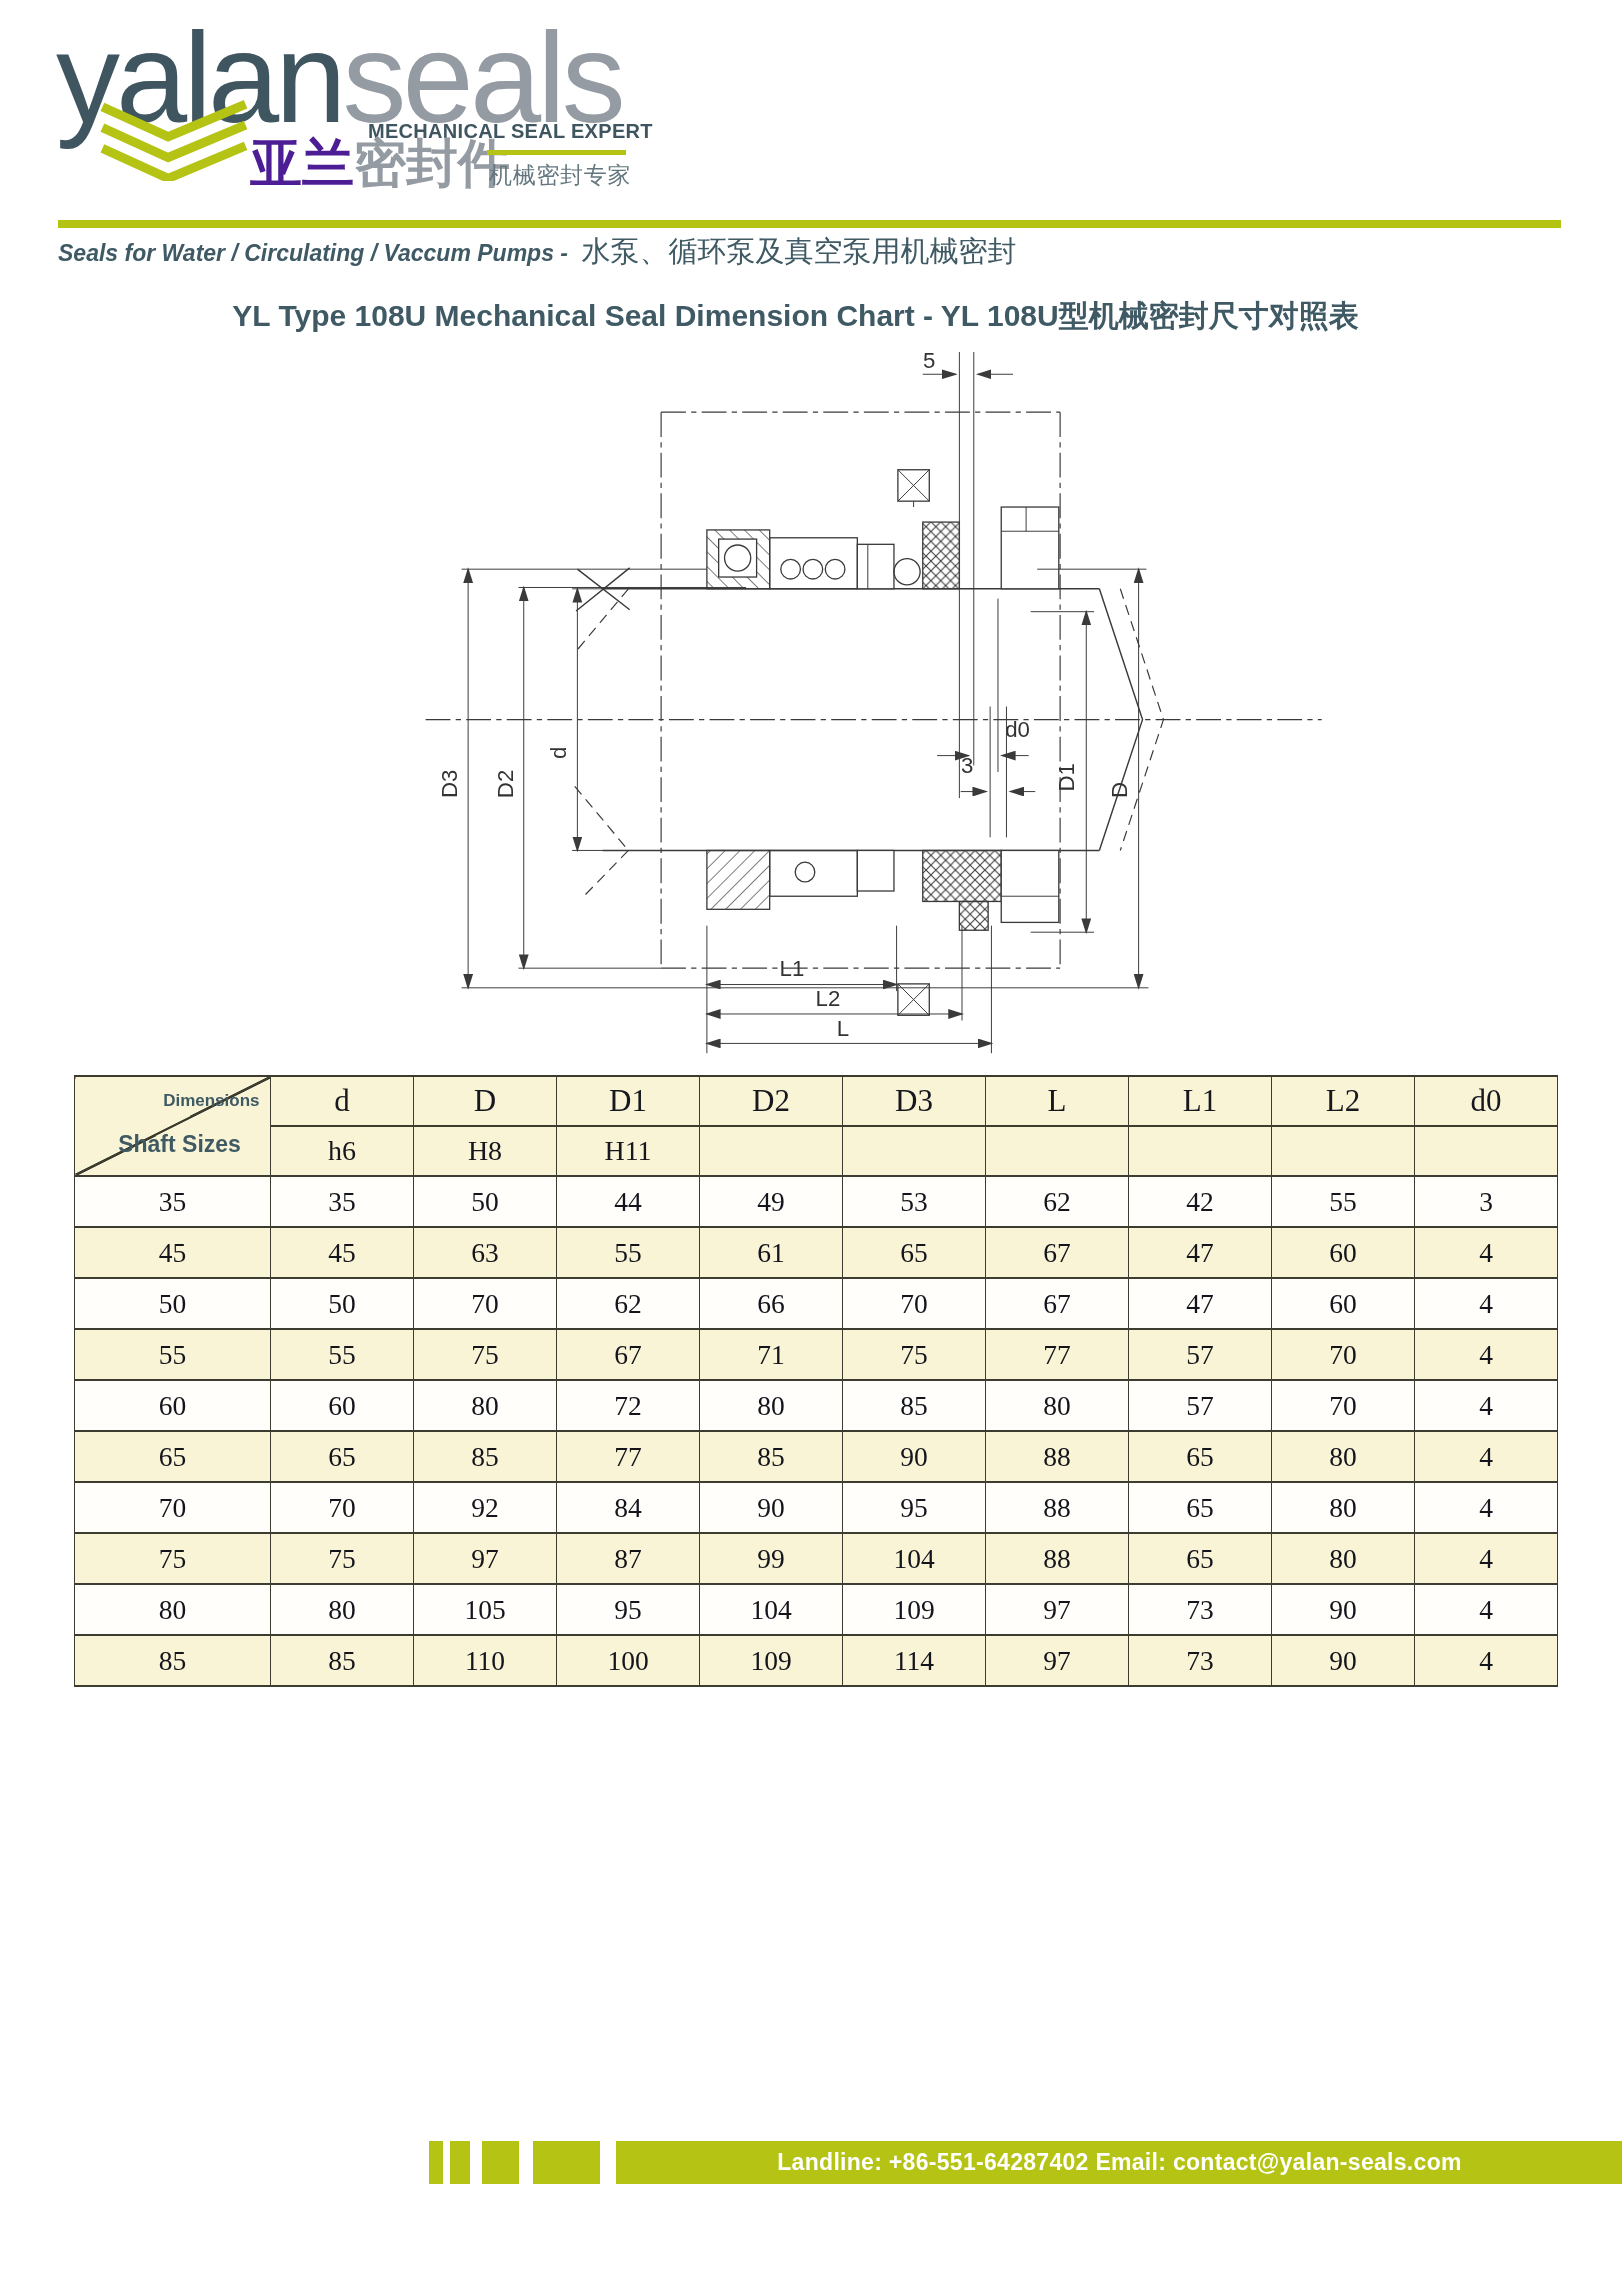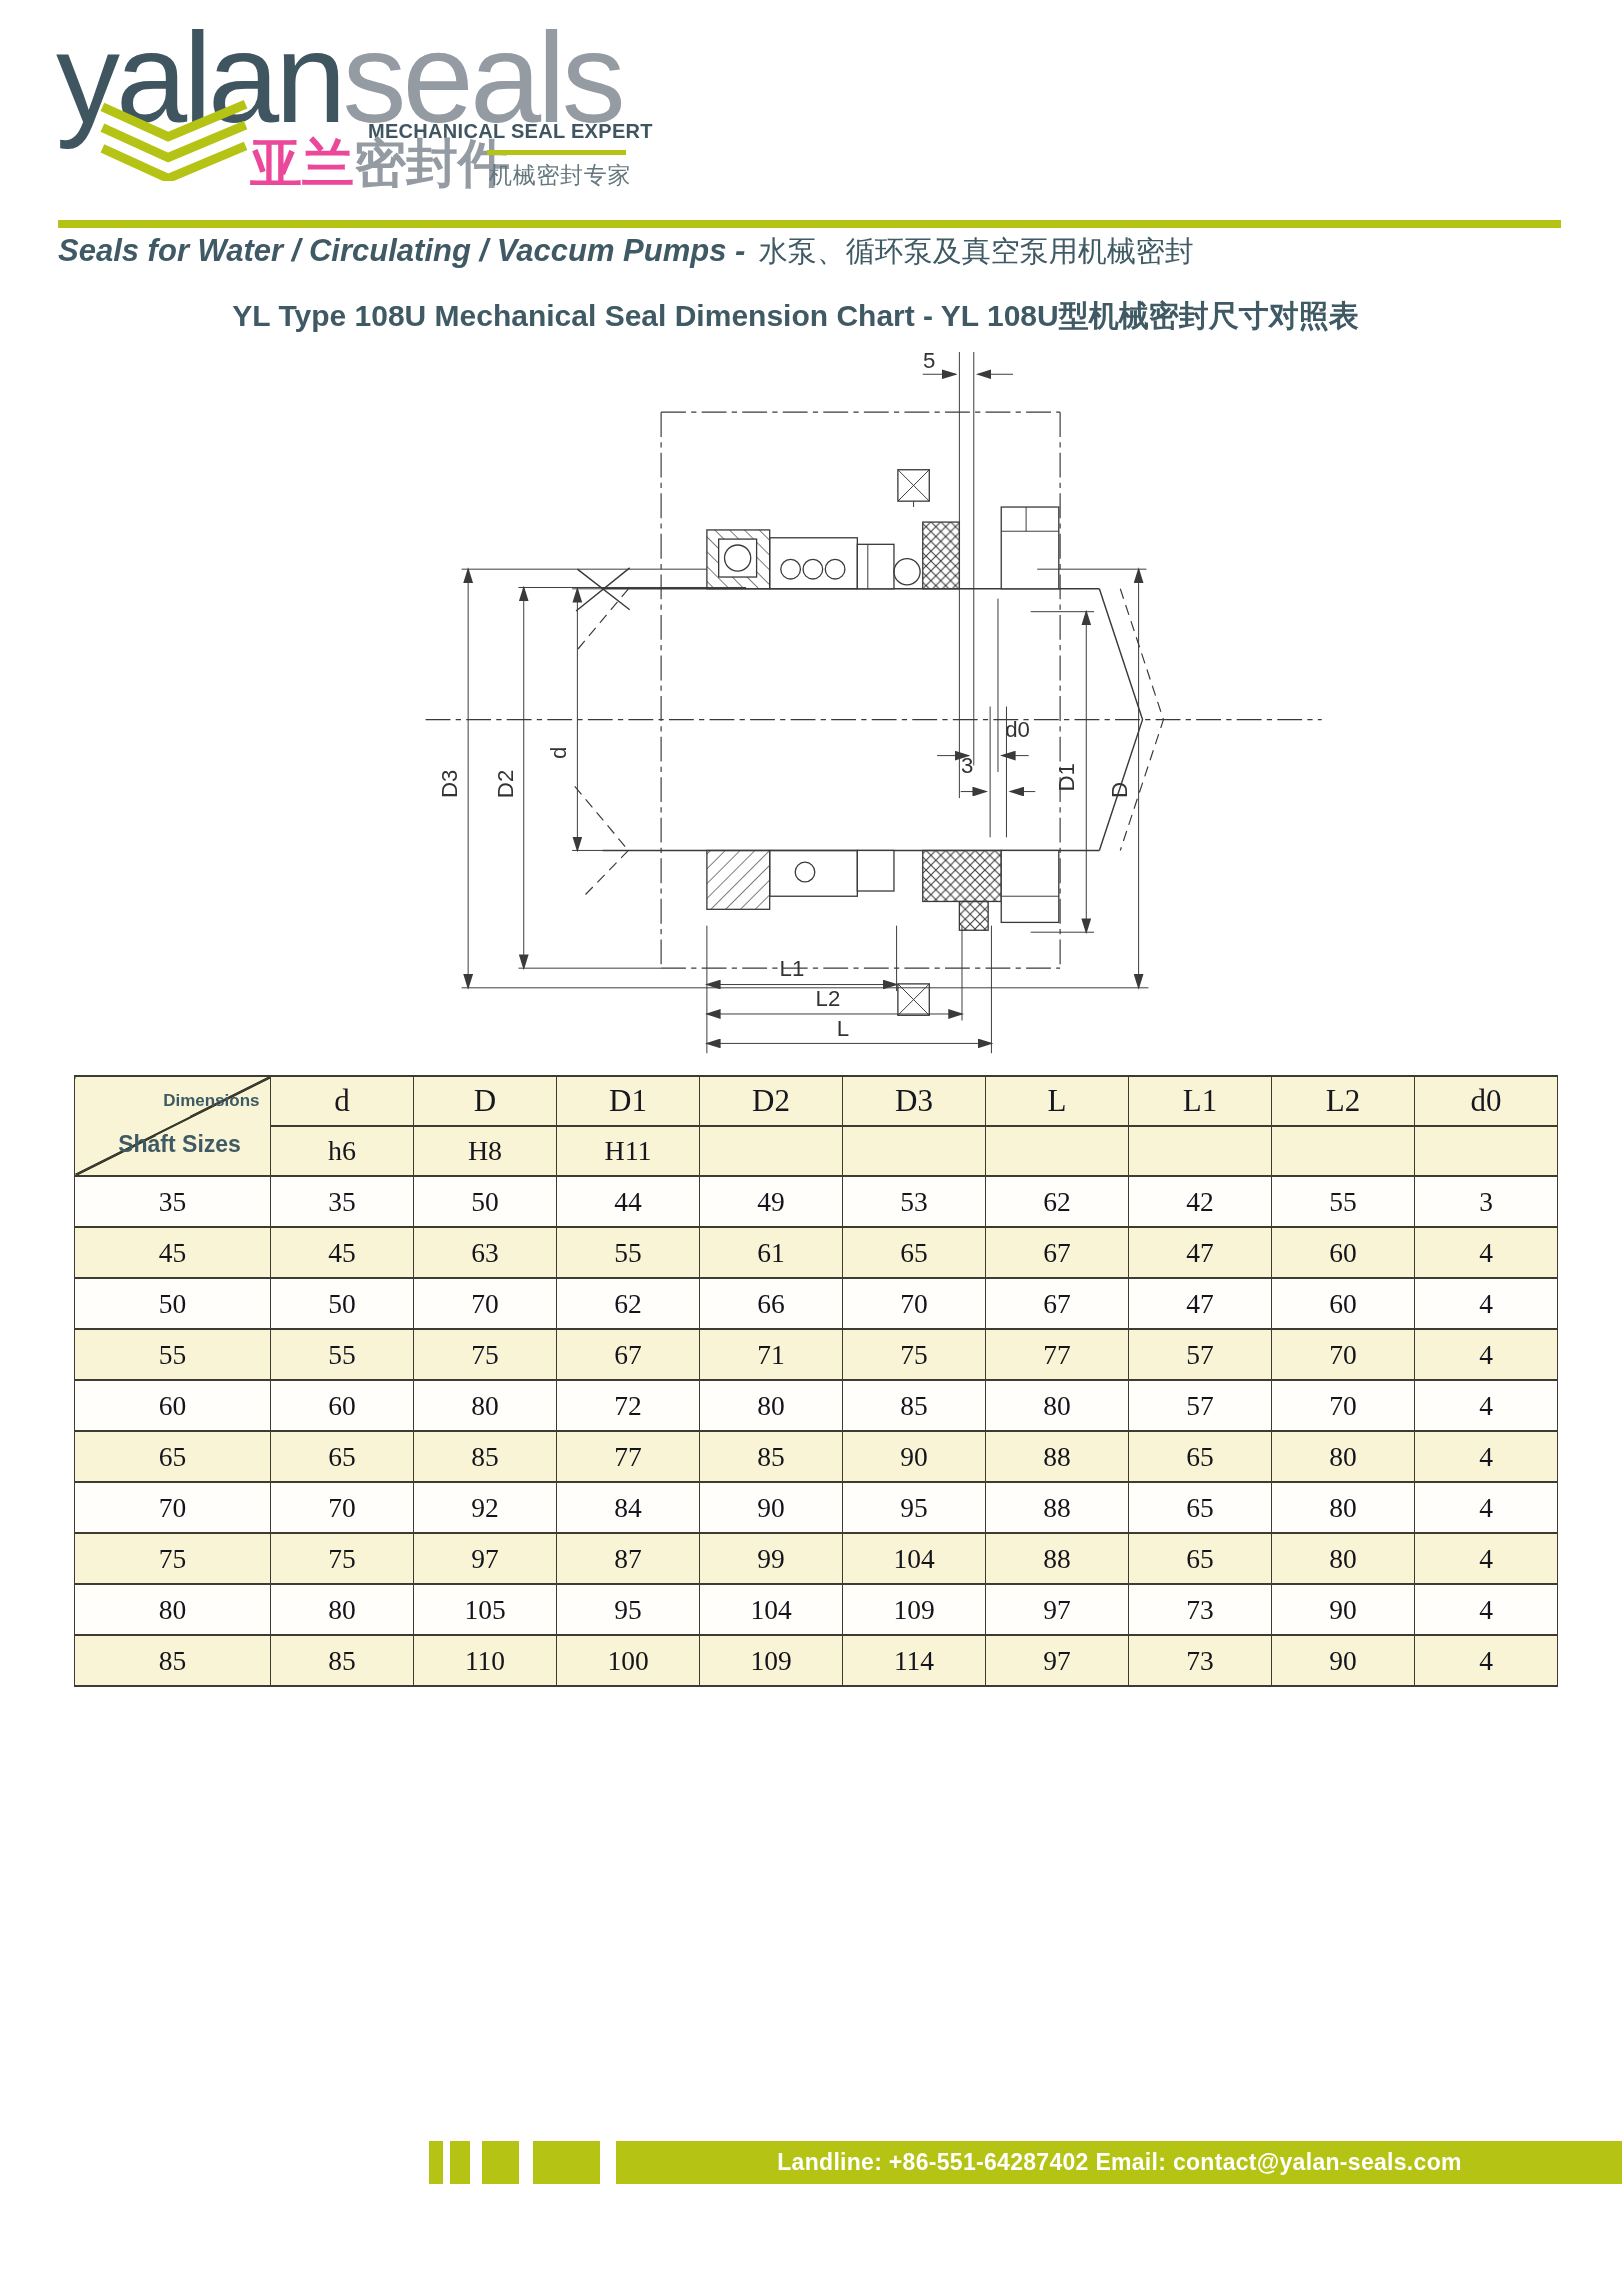--- a/index.html
+++ b/index.html
@@ -16,31 +16,31 @@
   .brand-secondary{color:#949BA2;}
   .chevrons{position:absolute;left:98px;top:99px;}
   .tagline-en{
     position:absolute;left:368px;top:120px;font-size:20px;font-weight:700;
     color:#3F5560;letter-spacing:0.3px;white-space:nowrap;
   }
   .brand-cn{
     position:absolute;left:250px;top:137px;font-size:52px;font-weight:700;
     line-height:1;white-space:nowrap;
   }
-  .brand-cn .cn-primary{color:#ec4899;}
+  .brand-cn .cn-primary{color:#4c1d95;}
   .brand-cn .cn-secondary{color:#949BA2;}
   .lime-mini-rule{position:absolute;left:487px;top:150px;width:139px;height:4.6px;background:#B5C414;}
   .tagline-cn{
     position:absolute;left:489px;top:160px;font-size:23px;color:#64777F;
     letter-spacing:0.7px;white-space:nowrap;
   }
   
   .green-rule{position:absolute;left:58px;top:220px;width:1503px;height:7.9px;background:#B5C414;}
   .subtitle{position:absolute;left:58px;top:232px;white-space:nowrap;color:#3F5A64;}
-  .subtitle .sub-en{font-size:31px;font-weight:700;font-style:italic;}
+  .subtitle .sub-en{font-size:23px;font-weight:700;font-style:italic;}
   .subtitle .sub-cn{font-size:29px;font-weight:400;margin-left:10.5px;font-style:normal;}
   
   .page-title{
     position:absolute;left:0;top:296px;width:1591px;text-align:center;
     font-size:30px;font-weight:700;color:#3F5A64;white-space:nowrap;
   }
   
   .drawing{position:absolute;left:406px;top:340px;}
   .drawing .ln{stroke:#3a3a3a;stroke-width:2.2;fill:none;}
   .drawing .thin{stroke:#3a3a3a;stroke-width:1.5;fill:none;}

